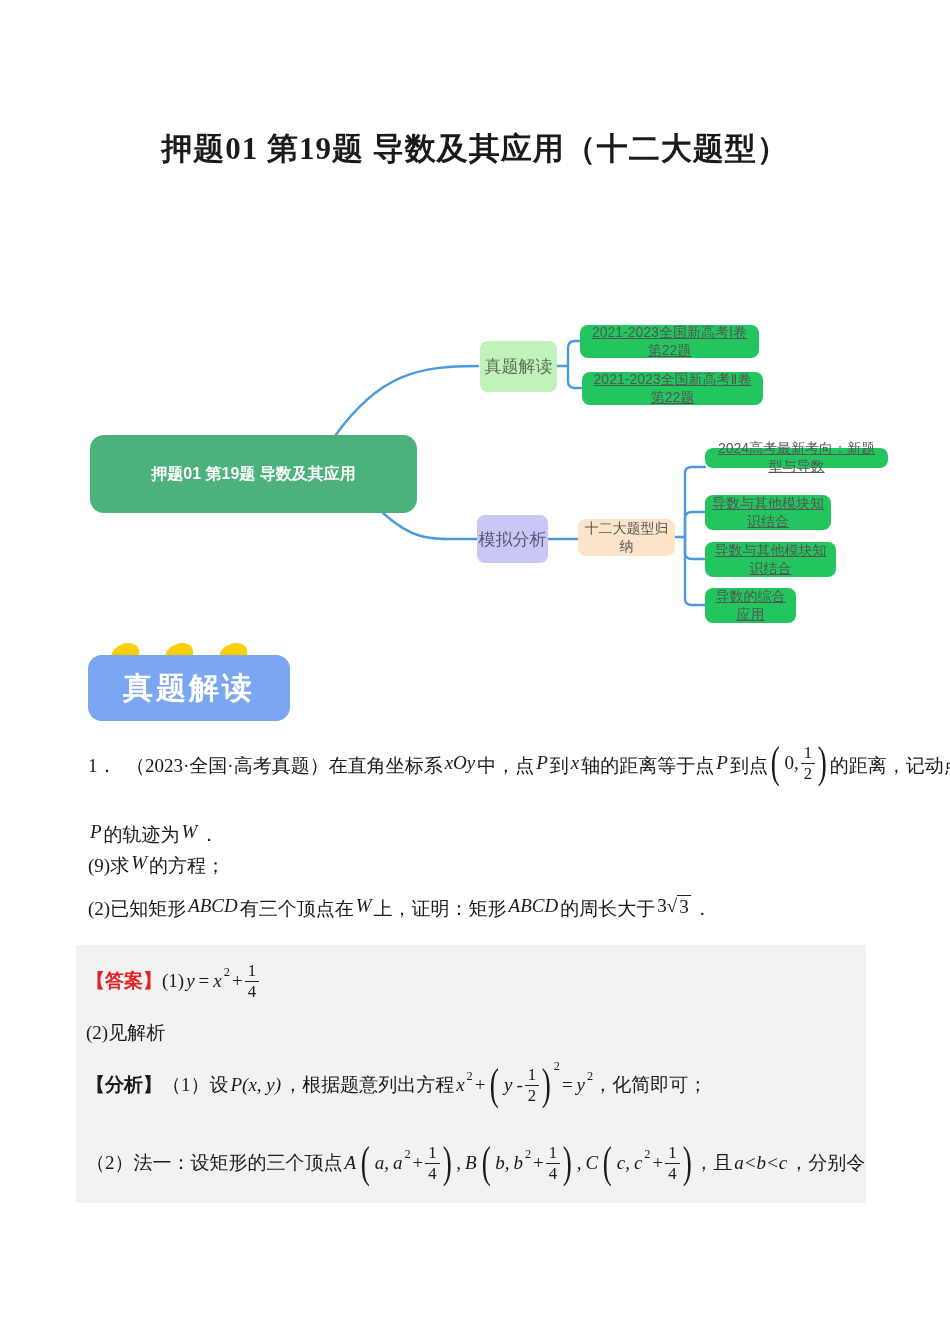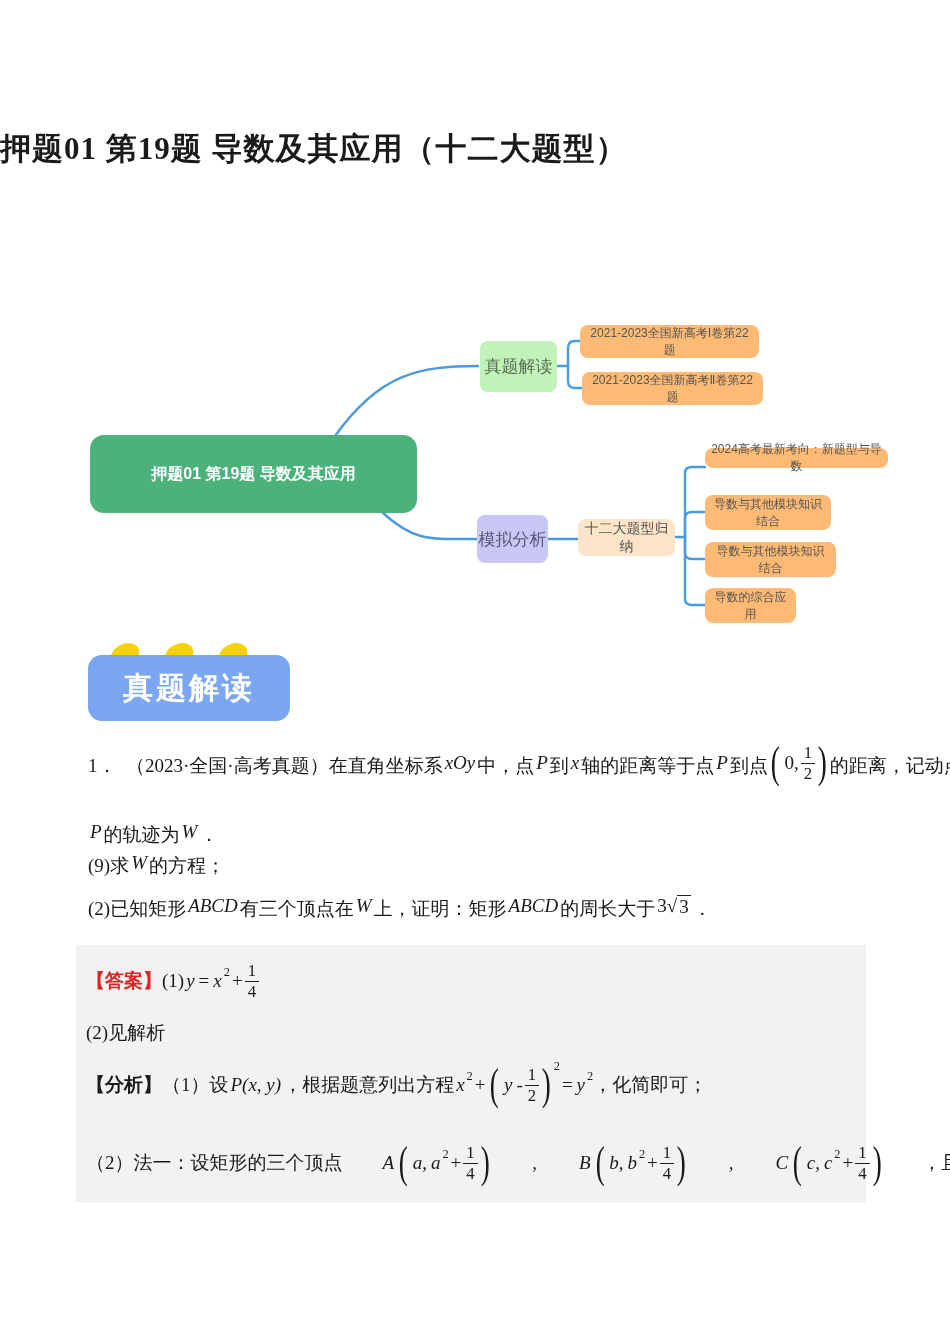--- a/index.html
+++ b/index.html
@@ -1,20 +1,20 @@
 <!DOCTYPE html>
 <html><head>
 <meta charset="utf-8">
 <style>
   html,body{margin:0;padding:0;background:#ffffff;}
   .page{position:relative;width:950px;height:1344px;background:#fff;overflow:hidden;
         font-family:"Liberation Serif","DejaVu Serif",serif;color:#1a1a1a;}
 
   
-  .doc-title{position:absolute;top:128px;left:0;width:100%;
+  .doc-title{position:absolute;top:128px;left:0;width:100%;text-align:center;
              font-size:31px;font-weight:bold;letter-spacing:1px;}
 
   
   .badge-wrap{position:absolute;width:202px;height:70px;}
   .badge-wrap.b1{left:88px;top:224px;}
   .badge-wrap.b2{left:88px;top:652px;}
   .tick{position:absolute;width:30px;height:22px;background:#fcd005;border-radius:50%;
         transform:rotate(-27deg);top:-8px;z-index:0;}
   .tick.t1{left:22px;} .tick.t2{left:76px;} .tick.t3{left:130px;}
   .badge-body{position:absolute;z-index:1;left:0;top:3px;width:202px;height:66px;
@@ -25,21 +25,21 @@
   
   .mindmap{position:absolute;left:85px;top:315px;width:865px;height:330px;}
   .mm-svg{position:absolute;left:0;top:0;width:865px;height:330px;}
   .node{position:absolute;display:flex;align-items:center;justify-content:center;
         font-family:"Liberation Sans","DejaVu Sans",sans-serif;border-radius:8px;
         color:#555;box-sizing:border-box;text-align:center;}
   .node.root{left:5px;top:120px;width:327px;height:78px;background:#4bb27c;border-radius:14px;
              color:#fff;font-weight:bold;font-size:16px;}
   .node.green{left:395px;top:26px;width:77px;height:51px;background:#c0f3b8;font-size:17px;color:#5a6e55;}
   .node.purple{left:392px;top:200px;width:71px;height:48px;background:#c9c8f5;font-size:17px;color:#56567a;}
-  .node.leaf{background:#fdba74;font-size:12px;color:#555;padding:0 6px;}
+  .node.leaf{background:#22c55e;font-size:14px;color:#555;padding:0 6px;text-decoration:underline;}
   .node.l-a{left:495px;top:10px;width:179px;height:33px;}
   .node.l-b{left:497px;top:57px;width:181px;height:33px;}
   .node.mid{left:493px;top:204px;width:97px;height:37px;background:#fbe4c7;font-size:14px;color:#555;}
   .node.r1{left:620px;top:133px;width:183px;height:20px;}
   .node.r2{left:620px;top:180px;width:126px;height:35px;}
   .node.r3{left:620px;top:227px;width:131px;height:35px;}
   .node.r4{left:620px;top:273px;width:91px;height:35px;}
 
   
   .tline{position:absolute;left:88px;display:flex;align-items:center;font-size:19px;white-space:pre;}
@@ -50,21 +50,21 @@
   .q2{top:820px;height:30px;}
   .q3{top:851px;height:30px;}
   .q4{top:888px;height:42px;}
 
   .gray{position:absolute;left:76px;top:945px;width:790px;height:258px;background:#f2f2f2;box-sizing:border-box;
         padding:6px 10px;}
   .gline{display:flex;align-items:center;font-size:19px;white-space:pre;}
   .g-a1{height:52px;margin-top:4px;}
   .g-a2{height:28px;margin-top:12px;}
   .g-an1{height:56px;margin-top:10px;}
-  .g-an2{height:64px;margin-top:18px;gap:38px;}
+  .g-an2{height:64px;margin-top:18px;}
   .red{color:#e02222;}
   .blk{font-weight:bold;}
 
   
   .frac{display:inline-block;text-align:center;vertical-align:middle;font-size:0.88em;line-height:1.15;
         font-family:"Liberation Serif","DejaVu Serif",serif;}
   .fn{display:block;border-bottom:1.3px solid #222;padding:0 3px;}
   .fd{display:block;padding:0 3px;}
   .mg{display:inline-flex;align-items:center;}
   .bp{font-size:2.3em;font-weight:300;line-height:0.85;transform:scaleX(0.62);

